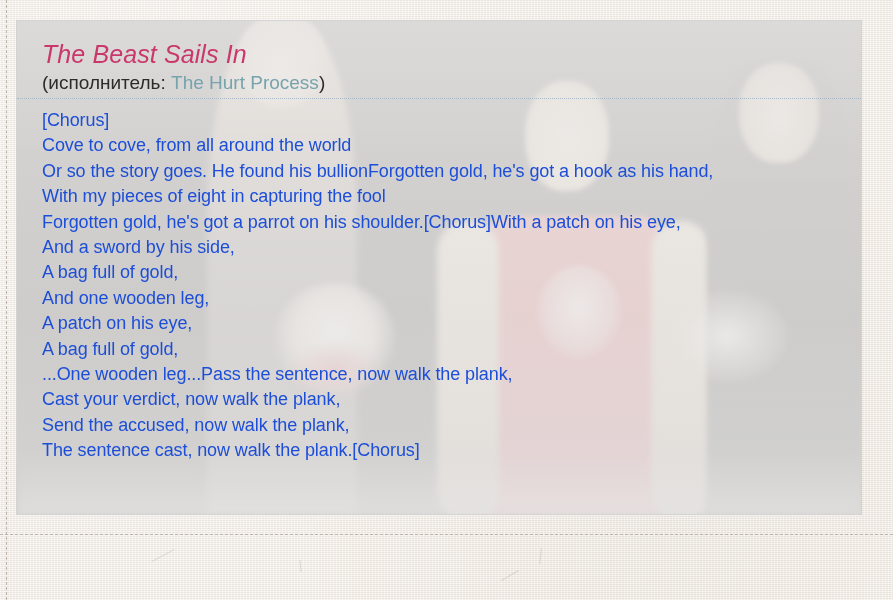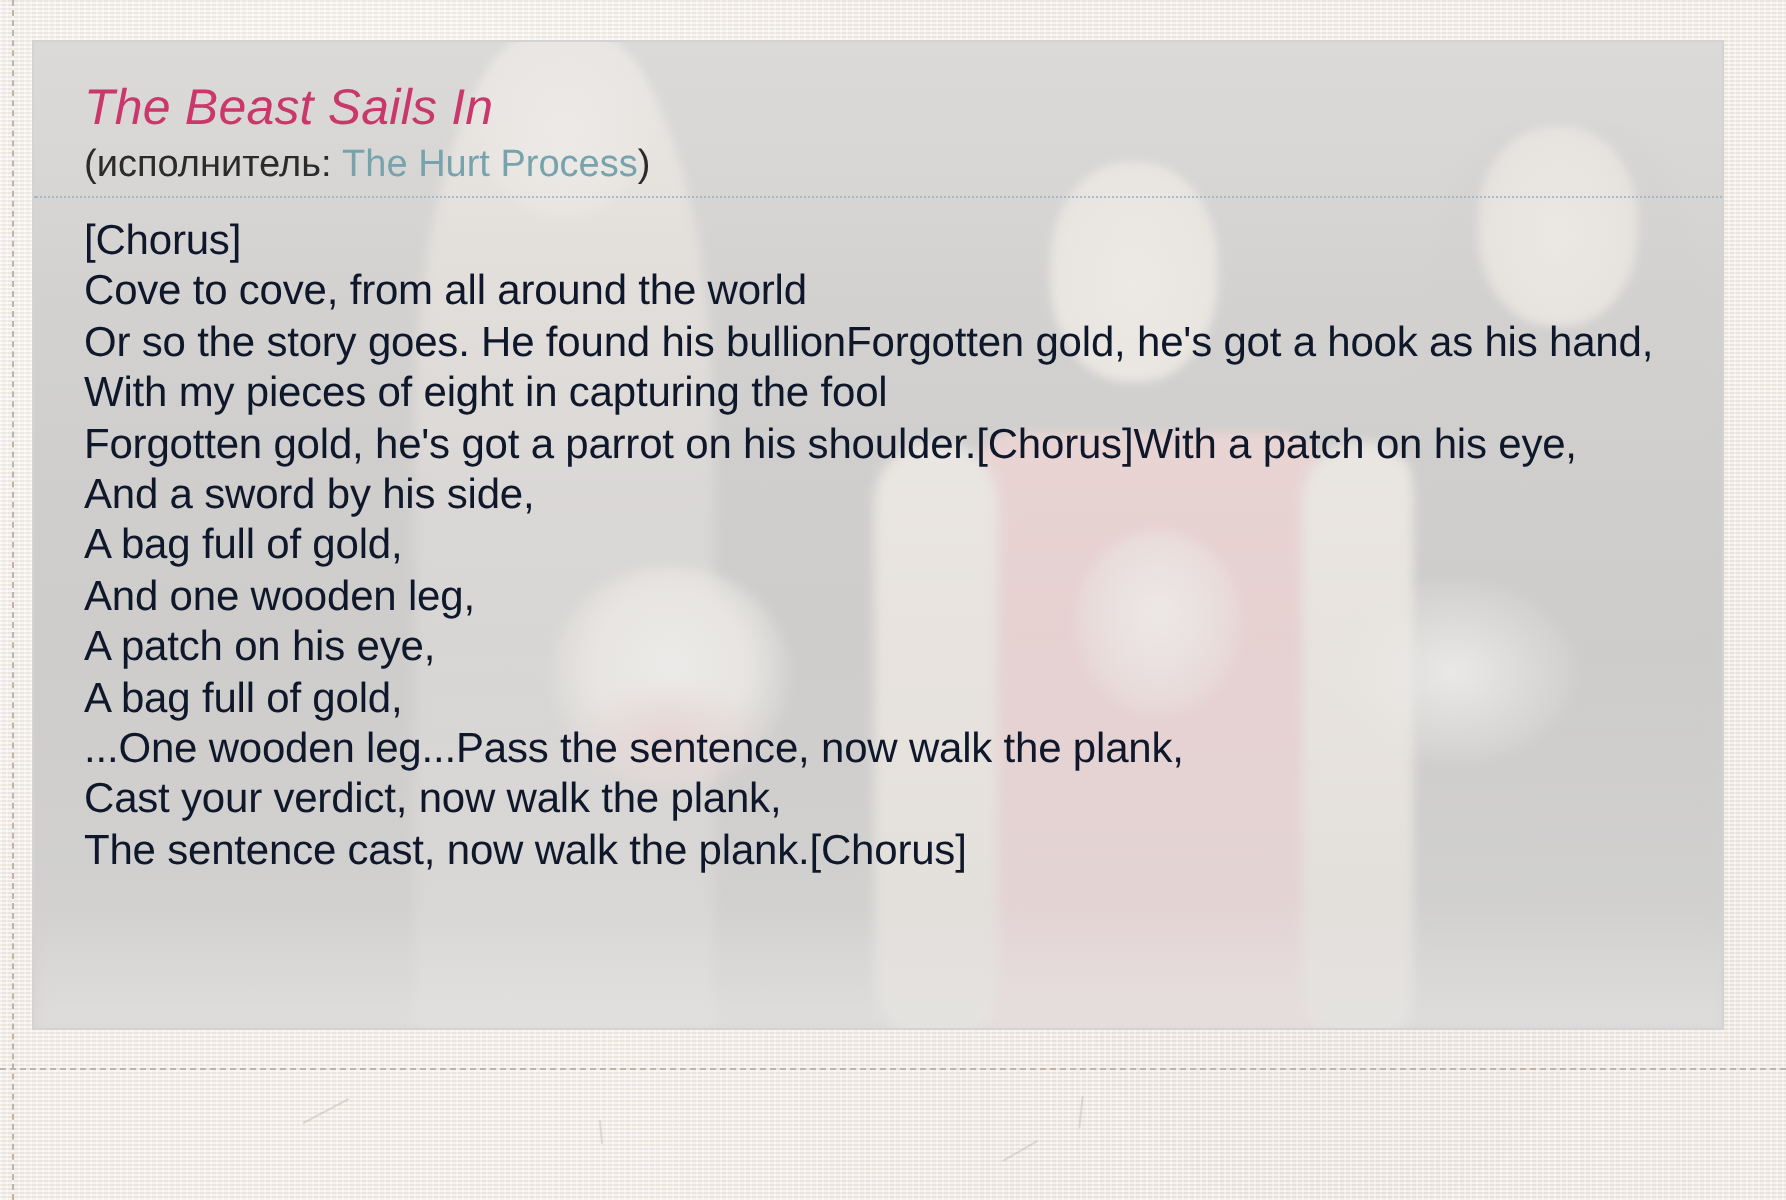--- a/index.html
+++ b/index.html
@@ -119,23 +119,23 @@
   #header-separator {
     margin: 4px 0 0 -25px;
     width: 844px;
     height: 0;
     border-top: 1px dotted #9fb3c4;
     opacity: 0.85;
   }
 
   #lyrics-body {
     margin-top: 9px;
-    font-size: 21px;
+    font-size: 18px;
     line-height: 25.4px;
-    color: #0f172a;
+    color: #1d4ed8;
     white-space: nowrap;
     letter-spacing: -0.1px;
   }
   .lyric-line {
     height: 25.4px;
   }
 </style>
 </head>
 <body>
 
@@ -191,17 +191,18 @@
         <div class="lyric-line">Or so the story goes. He found his bullionForgotten gold, he's got a hook as his hand,</div>
         <div class="lyric-line">With my pieces of eight in capturing the fool</div>
         <div class="lyric-line">Forgotten gold, he's got a parrot on his shoulder.[Chorus]With a patch on his eye,</div>
         <div class="lyric-line">And a sword by his side,</div>
         <div class="lyric-line">A bag full of gold,</div>
         <div class="lyric-line">And one wooden leg,</div>
         <div class="lyric-line">A patch on his eye,</div>
         <div class="lyric-line">A bag full of gold,</div>
         <div class="lyric-line">...One wooden leg...Pass the sentence, now walk the plank,</div>
         <div class="lyric-line">Cast your verdict, now walk the plank,</div>
+        <div class="lyric-line">Send the accused, now walk the plank,</div>
         <div class="lyric-line">The sentence cast, now walk the plank.[Chorus]</div>
       </div>
 
   </div>
 </div>
 
 </body></html>

